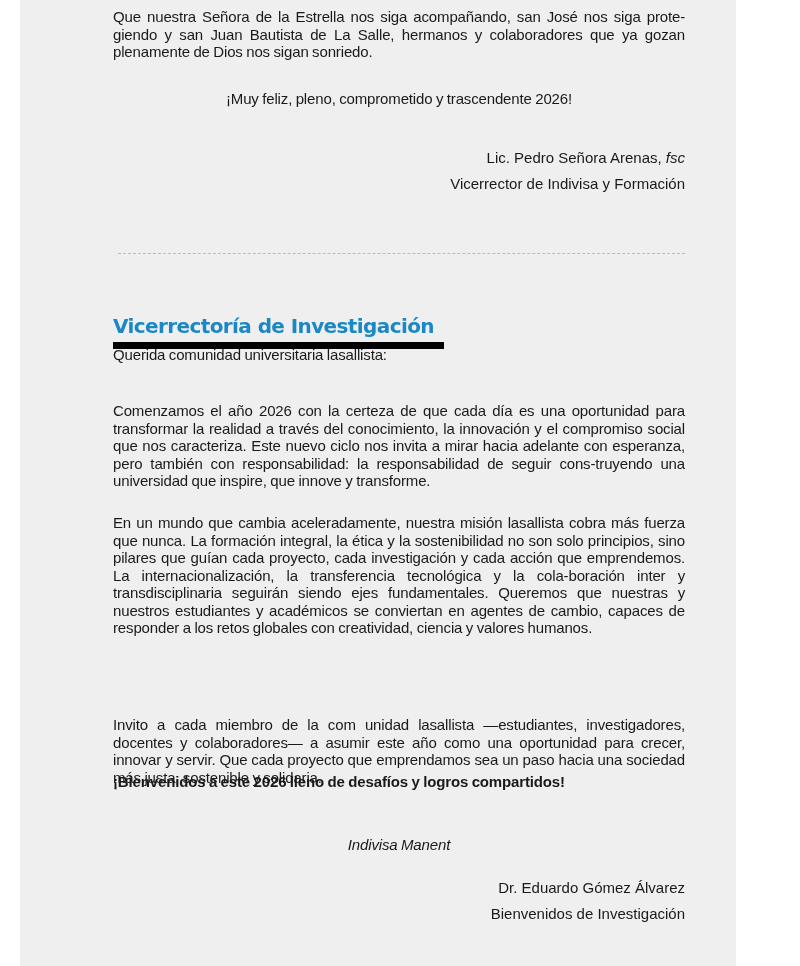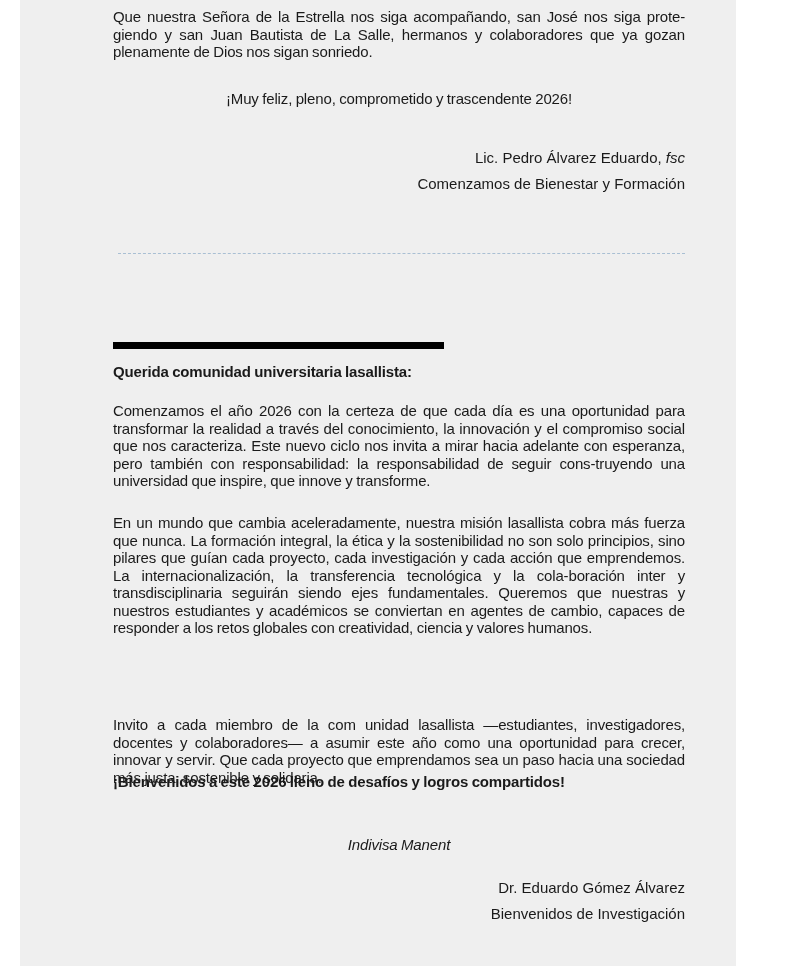--- a/index.html
+++ b/index.html
@@ -80,32 +80,33 @@
   </style>
 </head>
 <body>
 
 <div class="page">
 
   <div class="content" style="top:0;">
     <p class="para" style="top:8px;">Que nuestra Señora de la Estrella nos siga acompañando, san José nos siga prote-giendo y san Juan Bautista de La Salle, hermanos y colaboradores que ya gozan plenamente de Dios nos sigan sonriedo.</p>
     <p class="para center" style="top:90px;">¡Muy feliz, pleno, comprometido y trascendente 2026!</p>
     <div class="sig-line" style="top:149px; right:0;">
-      <span>Lic. Pedro Álvarez Eduardo,</span>
+      <span>Lic. Pedro Señora Arenas,</span>
       <em>fsc</em>
     </div>
-    <div class="sig-line" style="top:175px; right:0;">Comenzamos de Bienestar y Formación</div>
+    <div class="sig-line" style="top:175px; right:0;">Vicerrector de Indivisa y Formación</div>
   </div>
 
   <div class="separator"></div>
 
+  <div class="section-title">Vicerrectoría de Investigación</div>
   <div class="title-bar"></div>
 
   <div class="content" style="top:0;">
-    <p class="para" style="top:363px;font-weight:bold;">Querida comunidad universitaria lasallista:</p>
+    <p class="para" style="top:346px;">Querida comunidad universitaria lasallista:</p>
     <p class="para" style="top:402px;">Comenzamos el año 2026 con la certeza de que cada día es una oportunidad para transformar la realidad a través del conocimiento, la innovación y el compromiso social que nos caracteriza. Este nuevo ciclo nos invita a mirar hacia adelante con esperanza, pero también con responsabilidad: la responsabilidad de seguir cons-truyendo una universidad que inspire, que innove y transforme.</p>
     <p class="para" style="top:514px;">En un mundo que cambia aceleradamente, nuestra misión lasallista cobra más fuerza que nunca. La formación integral, la ética y la sostenibilidad no son solo principios, sino pilares que guían cada proyecto, cada investigación y cada acción que emprendemos. La internacionalización, la transferencia tecnológica y la cola-boración inter y transdisciplinaria seguirán siendo ejes fundamentales. Queremos que nuestras y nuestros estudiantes y académicos se conviertan en agentes de cambio, capaces de responder a los retos globales con creatividad, ciencia y valores humanos.</p>
     <p class="para" style="top:716px;">Invito a cada miembro de la com unidad lasallista —estudiantes, investigadores, docentes y colaboradores— a asumir este año como una oportunidad para crecer, innovar y servir. Que cada proyecto que emprendamos sea un paso hacia una sociedad más justa, sostenible y solidaria.</p>
     <p class="para" style="top:773px;font-weight:bold;">¡Bienvenidos a este 2026 lleno de desafíos y logros compartidos!</p>
     <p class="para center" style="top:836px;"><em>Indivisa Manent</em></p>
     <div class="sig-line" style="top:879px; right:0;">Dr. Eduardo Gómez Álvarez</div>
     <div class="sig-line" style="top:905px; right:0;">Bienvenidos de Investigación</div>
   </div>
 
 </div>

